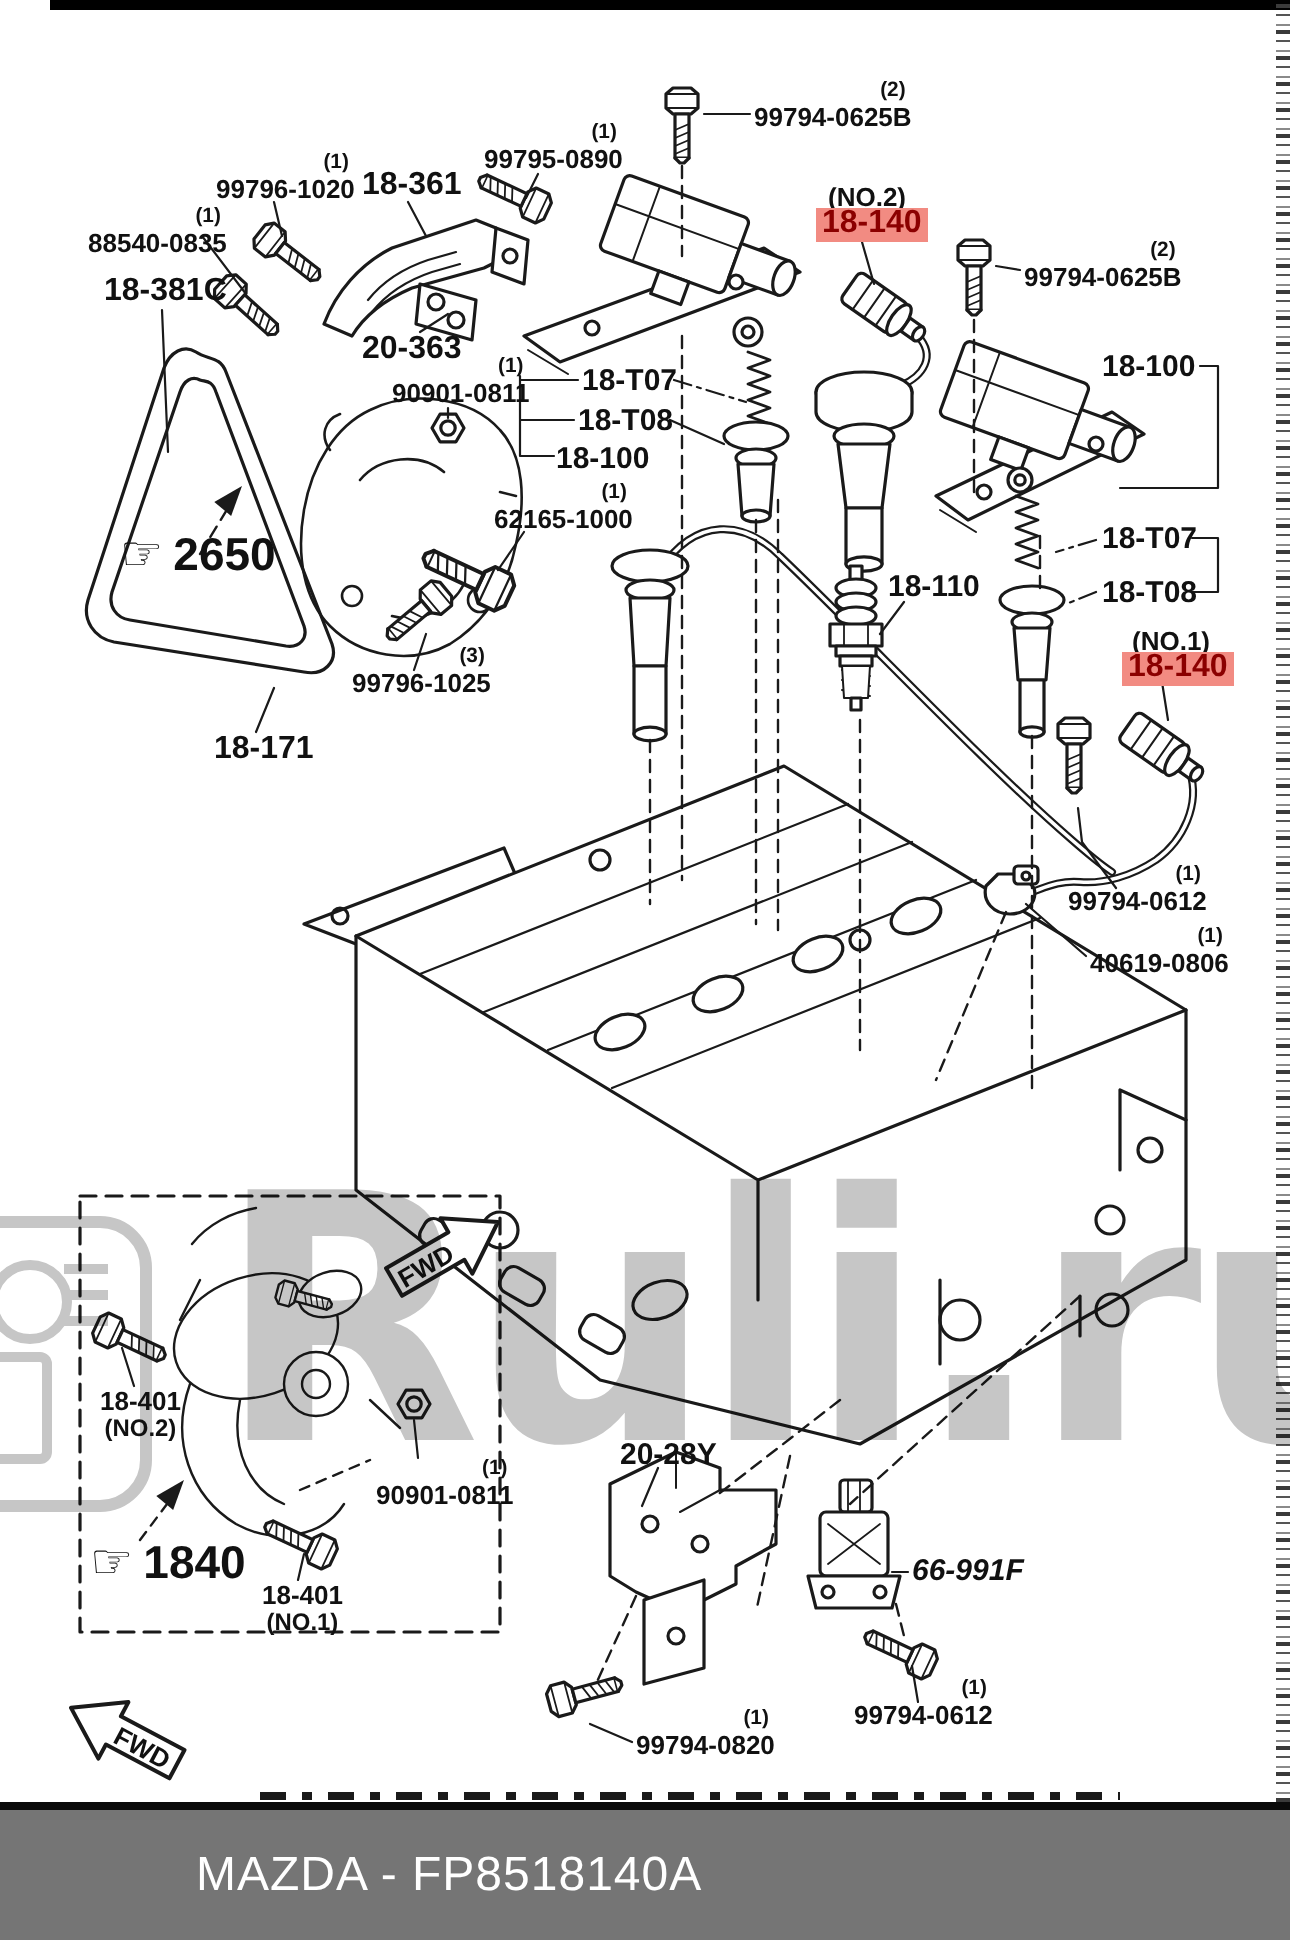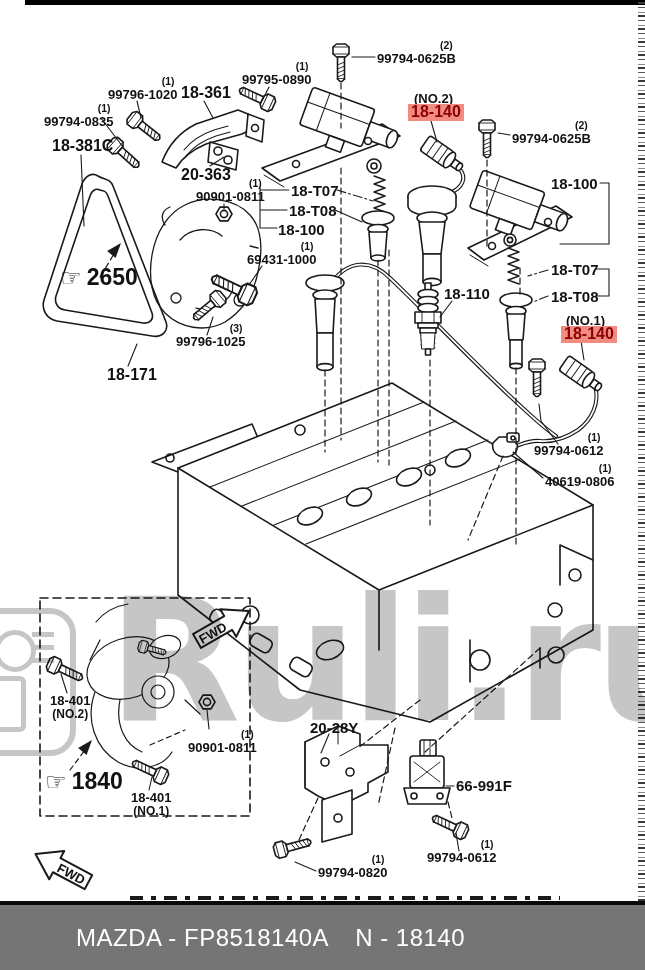--- a/index.html
+++ b/index.html
@@ -21,21 +21,21 @@
   .wm-l{position:absolute;left:52px;height:0;border-top:5px solid #c6c6c6;width:22px;}
   .wm-bottle{position:absolute;left:12px;top:62px;width:24px;height:46px;border:5px solid #c6c6c6;border-radius:6px;}
   #labels{position:absolute;left:0;top:0;width:645px;height:905px;}
   .callout{position:absolute;font-weight:bold;color:#111;line-height:1.04;white-space:nowrap;}
   .callout .qty{font-size:0.80em;text-align:right;padding-right:3px;}
   .callout .row{display:flex;align-items:center;}
   .callout .hand{font-weight:normal;margin-right:5px;font-size:1.05em;line-height:1;}
   .callout .l2{text-align:center;font-size:0.92em;}
   .footer-line{position:absolute;left:0;top:901px;width:645px;height:4px;background:#0a0a0a;}
   .footer{position:absolute;left:0;top:905px;width:645px;height:65px;background:#757575;
-          display:flex;align-items:center;justify-content:flex-start;padding-left:76px;box-sizing:border-box;
+          display:flex;align-items:center;justify-content:flex-start;padding-left:98px;box-sizing:border-box;
           gap:26px;color:#fff;font-size:24px;letter-spacing:0.5px;}
 </style>
 </head>
 <body>
 
 <div id="stage">
 
   <div class="topbar"></div>
   <div class="noise"></div>
 
@@ -315,21 +315,21 @@
       </div>
       <div class="callout" style="left: 242px; top: 62px; font-size: 13px;">
         <div class="qty">(1)</div>
         <div class="row">
           <span class="txt">99795-0890</span>
         </div>
       </div>
       <div class="callout" style="left: 44px; top: 104px; font-size: 13px;">
         <div class="qty">(1)</div>
         <div class="row">
-          <span class="txt">99794-0835</span>
+          <span class="txt">88540-0835</span>
         </div>
       </div>
       <div class="callout" style="left: 52px; top: 138px; font-size: 16px;">
         <div class="row">
           <span class="txt">18-381C</span>
         </div>
       </div>
       <div class="callout" style="left: 181px; top: 167px; font-size: 16px;">
         <div class="row">
           <span class="txt">20-363</span>
@@ -352,21 +352,21 @@
         </div>
       </div>
       <div class="callout" style="left: 278px; top: 222px; font-size: 15px;">
         <div class="row">
           <span class="txt">18-100</span>
         </div>
       </div>
       <div class="callout" style="left: 247px; top: 242px; font-size: 13px;">
         <div class="qty">(1)</div>
         <div class="row">
-          <span class="txt">69431-1000</span>
+          <span class="txt">62165-1000</span>
         </div>
       </div>
       <div class="callout" style="left: 60px; top: 266px; font-size: 23px;">
         <div class="row">
           <span class="hand">☞</span>
           <span class="txt">2650</span>
         </div>
       </div>
       <div class="callout" style="left: 176px; top: 324px; font-size: 13px;">
         <div class="qty">(3)</div>
@@ -465,21 +465,21 @@
         <div class="row">
           <span class="txt">18-401</span>
         </div>
         <div class="l2">(NO.1)</div>
       </div>
       <div class="callout" style="left: 310px; top: 720px; font-size: 15px;">
         <div class="row">
           <span class="txt">20-28Y</span>
         </div>
       </div>
-      <div class="callout" style="left: 456px; top: 778px; font-size: 15px;">
+      <div class="callout" style="left: 456px; top: 778px; font-size: 15px; font-style: italic;">
         <div class="row">
           <span class="txt">66-991F</span>
         </div>
       </div>
       <div class="callout" style="left: 318px; top: 855px; font-size: 13px;">
         <div class="qty">(1)</div>
         <div class="row">
           <span class="txt">99794-0820</span>
         </div>
       </div>
@@ -488,15 +488,14 @@
         <div class="row">
           <span class="txt">99794-0612</span>
         </div>
       </div>
     </div>
 
   <div class="ticks"></div>
   <div class="footer-line"></div>
   <div class="footer">
     <span>MAZDA - FP8518140A</span>
-    <span>N - 18140</span>
   </div>
 </div>
 
 </body></html>

